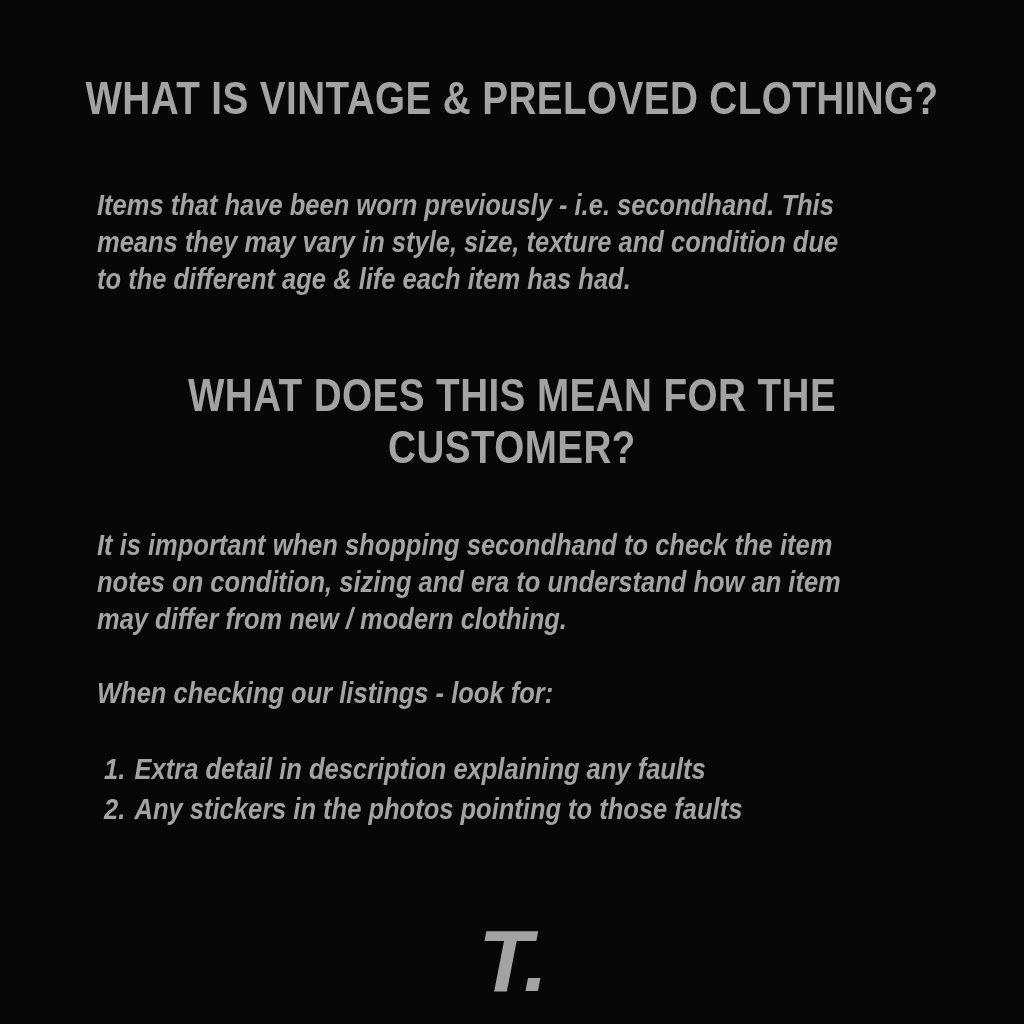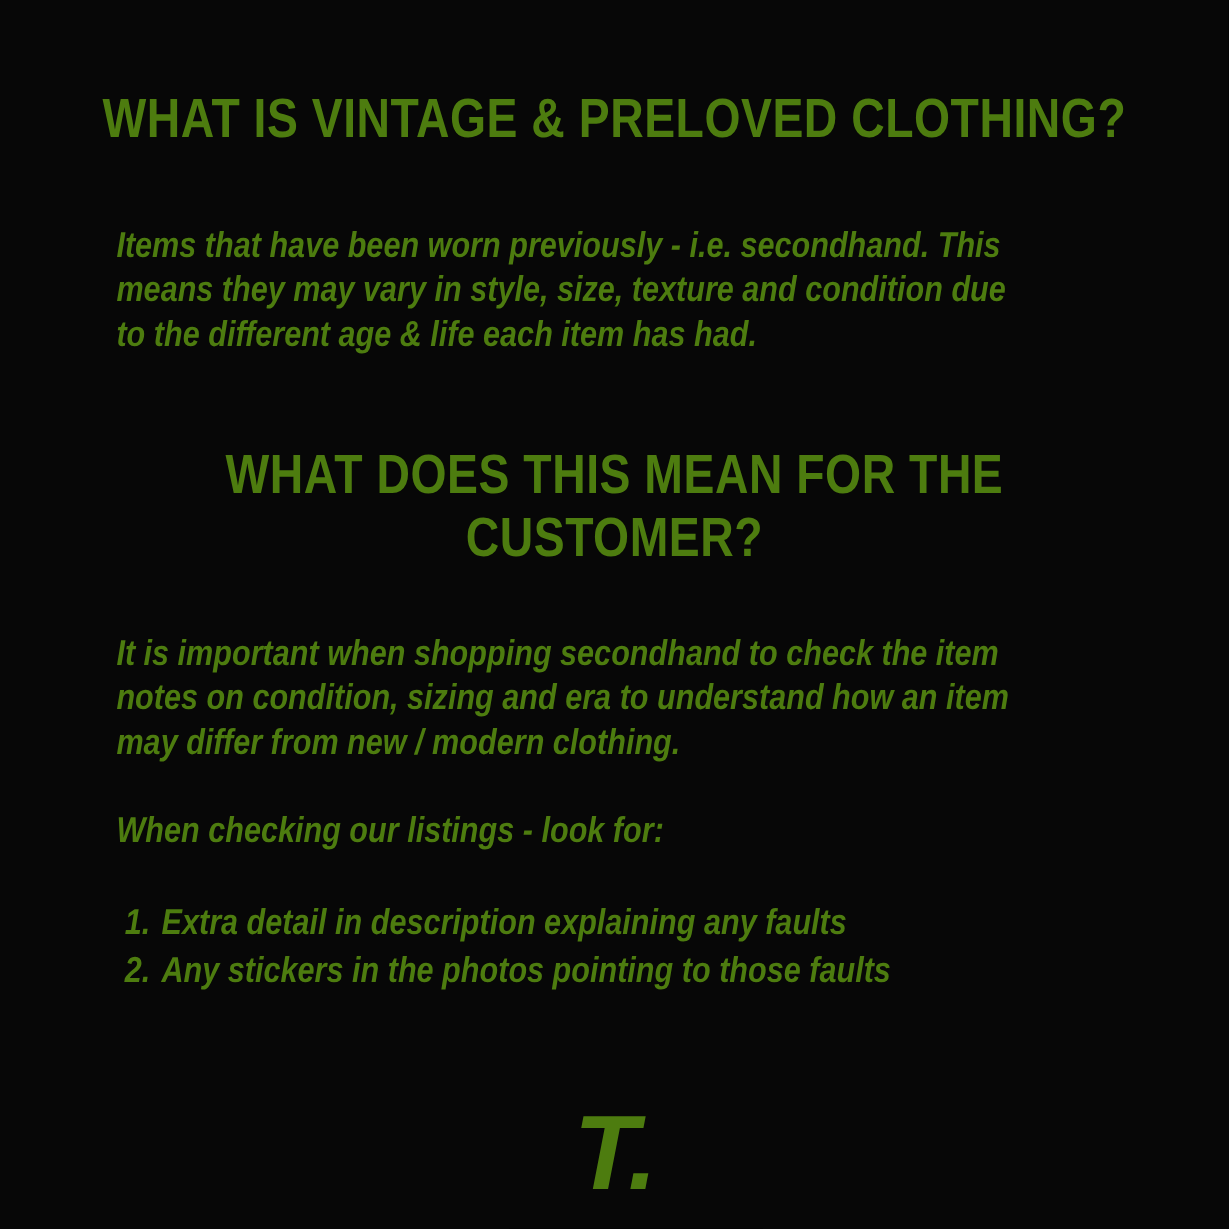--- a/index.html
+++ b/index.html
@@ -5,21 +5,21 @@
   html, body {
     margin: 0;
     padding: 0;
     background: #000;
   }
   .poster {
     position: relative;
     width: 1024px;
     height: 1024px;
     background: #070707;
-    color: #4d7c0f;
+    color: #a3a3a3;
     overflow: hidden;
     font-family: "Liberation Sans", "DejaVu Sans", sans-serif;
   }
   .title {
     position: absolute;
     top: 75px;
     left: 0;
     right: 0;
     margin: 0;
     text-align: center;

